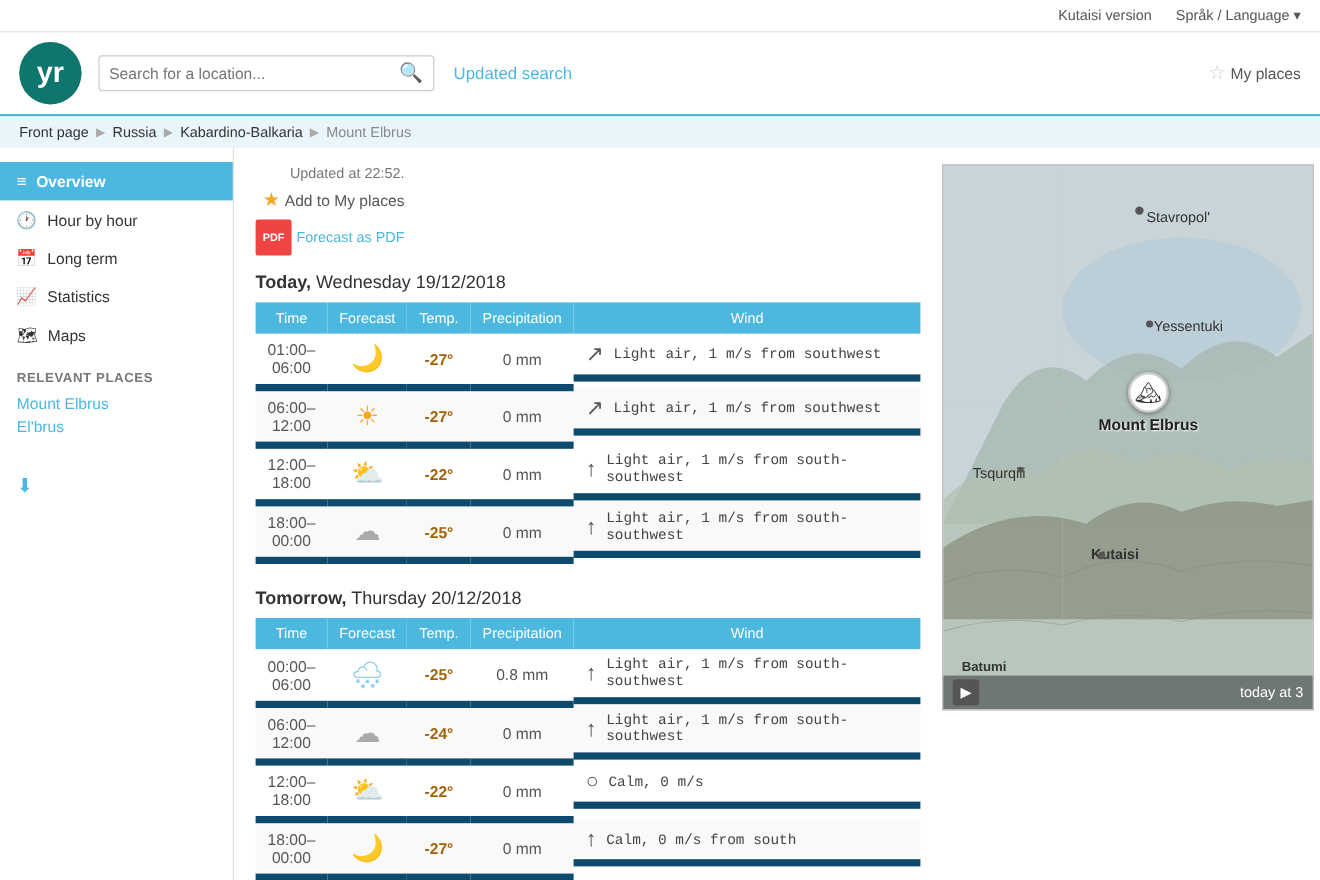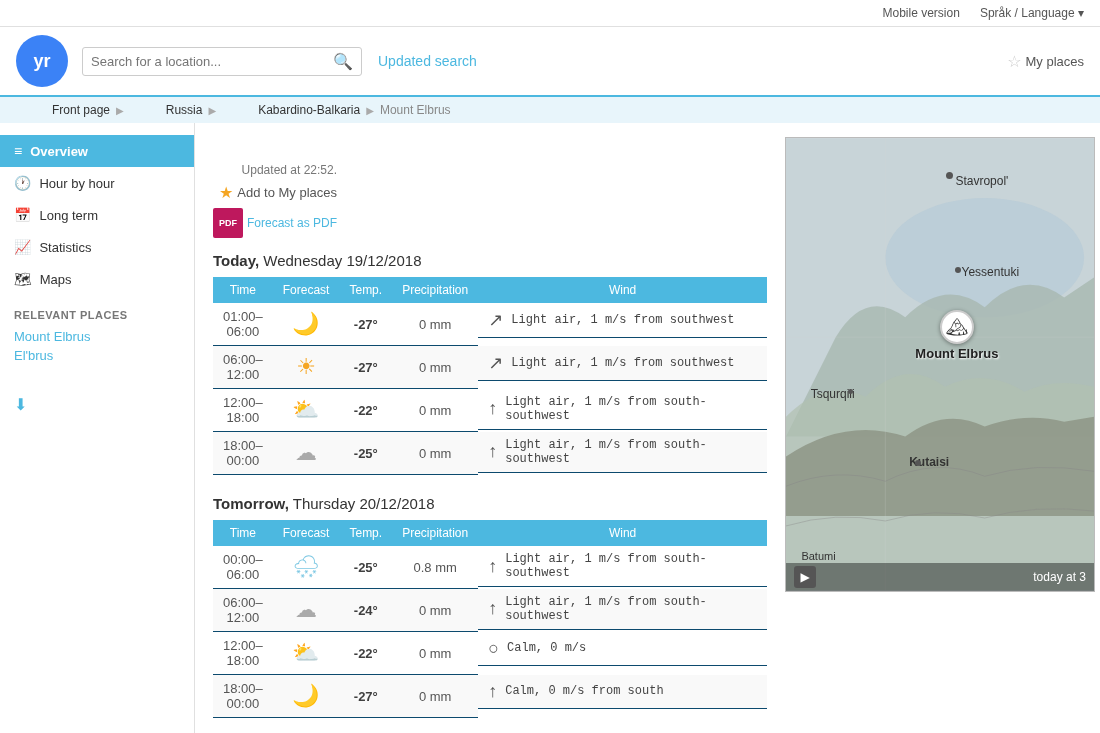--- a/index.html
+++ b/index.html
@@ -18,24 +18,24 @@
     .top-bar a { color: #555; text-decoration: none; margin-left: 20px; }
 
     .header {
       display: flex;
       align-items: center;
       padding: 8px 16px;
       border-bottom: 2px solid #4cb8e0;
     }
     .logo {
       width: 52px; height: 52px;
-      background: #3b82f6;
+      background: #0f766e;
       border-radius: 50%;
       display: flex; align-items: center; justify-content: center;
-      color: white; font-weight: bold; font-size: 18px;
+      color: white; font-weight: bold; font-size: 24px;
       margin-right: 14px; flex-shrink: 0;
     }
     .search-box {
       display: flex;
       align-items: center;
       border: 1px solid #ccc;
       border-radius: 3px;
       padding: 4px 8px;
       width: 280px;
       background: #fff;
@@ -50,21 +50,21 @@
 
     
     .breadcrumb {
       background: #e8f5fb;
       padding: 6px 16px;
       font-size: 12px;
       display: flex;
       align-items: center;
       gap: 6px;
     }
-    .breadcrumb a { color: #333; text-decoration: none; margin-left: 36px; }
+    .breadcrumb a { color: #333; text-decoration: none; }
     .breadcrumb .sep { color: #aaa; font-size: 10px; }
     .breadcrumb .current { color: #888; }
 
     
     .main-layout {
       display: flex;
       min-height: calc(100vh - 120px);
     }
 
     
@@ -130,32 +130,32 @@
       justify-content: space-between;
       margin-bottom: 14px;
     }
     .title-left {}
     .title-right {
       display: flex;
       flex-direction: column;
       align-items: flex-end;
       gap: 6px;
     }
-    .updated-text { font-size: 12px; color: #777; margin-top: 26px; }
+    .updated-text { font-size: 12px; color: #777; }
     .add-places-btn {
       display: flex; align-items: center; gap: 4px;
       font-size: 13px; color: #555; cursor: pointer; border: none; background: none;
     }
     .add-places-btn .star { color: #f5a623; font-size: 16px; }
     .forecast-pdf {
       display: flex; align-items: center; gap: 4px;
       font-size: 12px; color: #4cb8e0; cursor: pointer; text-decoration: none;
     }
     .pdf-icon {
-      width: 30px; height: 30px; background: #be185d;
+      width: 30px; height: 30px; background: #ef4444;
       display: flex; align-items: center; justify-content: center;
       color: white; font-size: 9px; font-weight: bold; border-radius: 2px;
     }
 
     
     .day-section { margin-bottom: 20px; }
     .day-header {
       font-size: 15px;
       font-weight: normal;
       color: #333;
@@ -173,27 +173,27 @@
       color: white;
       padding: 6px 10px;
       text-align: center;
       font-size: 12px;
       font-weight: normal;
     }
     .weather-table th.wind-col { text-align: center; }
     .weather-table td {
       padding: 6px 10px;
       text-align: center;
-      border-bottom: 1px solid #0c4a6e;
+      border-bottom: 6px solid #0c4a6e;
       font-size: 13px;
       vertical-align: middle;
     }
     .weather-table tr:nth-child(even) td { background: #f9f9f9; }
 
-    .temp-cold { color: #404040; font-weight: bold; font-size: 15px; }
+    .temp-cold { color: #a16207; font-weight: bold; font-size: 15px; }
     .wind-text { text-align: left; font-size: 12px; color: #444; font-family: Liberation Mono, monospace; }
     .wind-arrow { font-size: 18px; color: #555; display: inline-block; }
     .precip { color: #555; }
     .time-cell { color: #555; white-space: nowrap; font-size: 12px; }
 
     
     .wx-icon { font-size: 22px; display: inline-block; }
 
     
     .map-section {
@@ -228,21 +228,21 @@
       background: #555;
       border-radius: 3px;
       display: flex; align-items: center; justify-content: center;
       color: white; font-size: 12px;
     }
   </style>
 </head>
 <body>
 
 <div class="top-bar">
-  <a href="#">Mobile version</a>
+  <a href="#">Kutaisi version</a>
   <a href="#">
     <span>Språk / Language</span>
     <span>▾</span>
   </a>
 </div>
 
 <div class="header">
   <div class="logo">yr</div>
   <div class="search-box">
     <input type="text" placeholder="Search for a location..." style="">
@@ -487,21 +487,21 @@
 
       <div style="position:absolute;top:28%;left:57%;font-size:12px;color:#333;">Yessentuki</div>
       <div style="position:absolute;top:28.5%;left:55%;width:6px;height:6px;background:#555;border-radius:50%;"></div>
 
       <div style="position:absolute;top:55%;left:8%;font-size:12px;color:#333;">Tsqurqili</div>
       <div style="position:absolute;top:55.5%;left:20%;width:5px;height:5px;background:#555;border-radius:50%;"></div>
 
       <div style="position:absolute;top:70%;left:40%;font-size:12px;font-weight:bold;color:#333;">Kutaisi</div>
       <div style="position:absolute;top:71%;left:42%;width:6px;height:6px;background:#555;border-radius:50%;"></div>
 
-      <div style="position:absolute;top:91%;left:5%;font-size:11px;color:#333;">Batumi</div>
+      <div style="position:absolute;top:91%;left:5%;font-size:11px;color:#333;font-weight:bold;">Batumi</div>
 
       
       <div style="position:absolute;top:38%;left:42%;display:flex;flex-direction:column;align-items:center;">
         <div style="width:34px;height:34px;background:white;border-radius:50%;display:flex;align-items:center;justify-content:center;font-size:18px;box-shadow:0 1px 4px rgba(0,0,0,0.4);border:2px solid #ccc;">🏔</div>
         <div style="font-size:13px;font-weight:bold;color:#222;white-space:nowrap;margin-top:2px;text-shadow:1px 1px 2px white;">Mount Elbrus</div>
       </div>
 
       
       <div class="map-bottom-bar">
         <div class="map-play-btn">▶</div>

